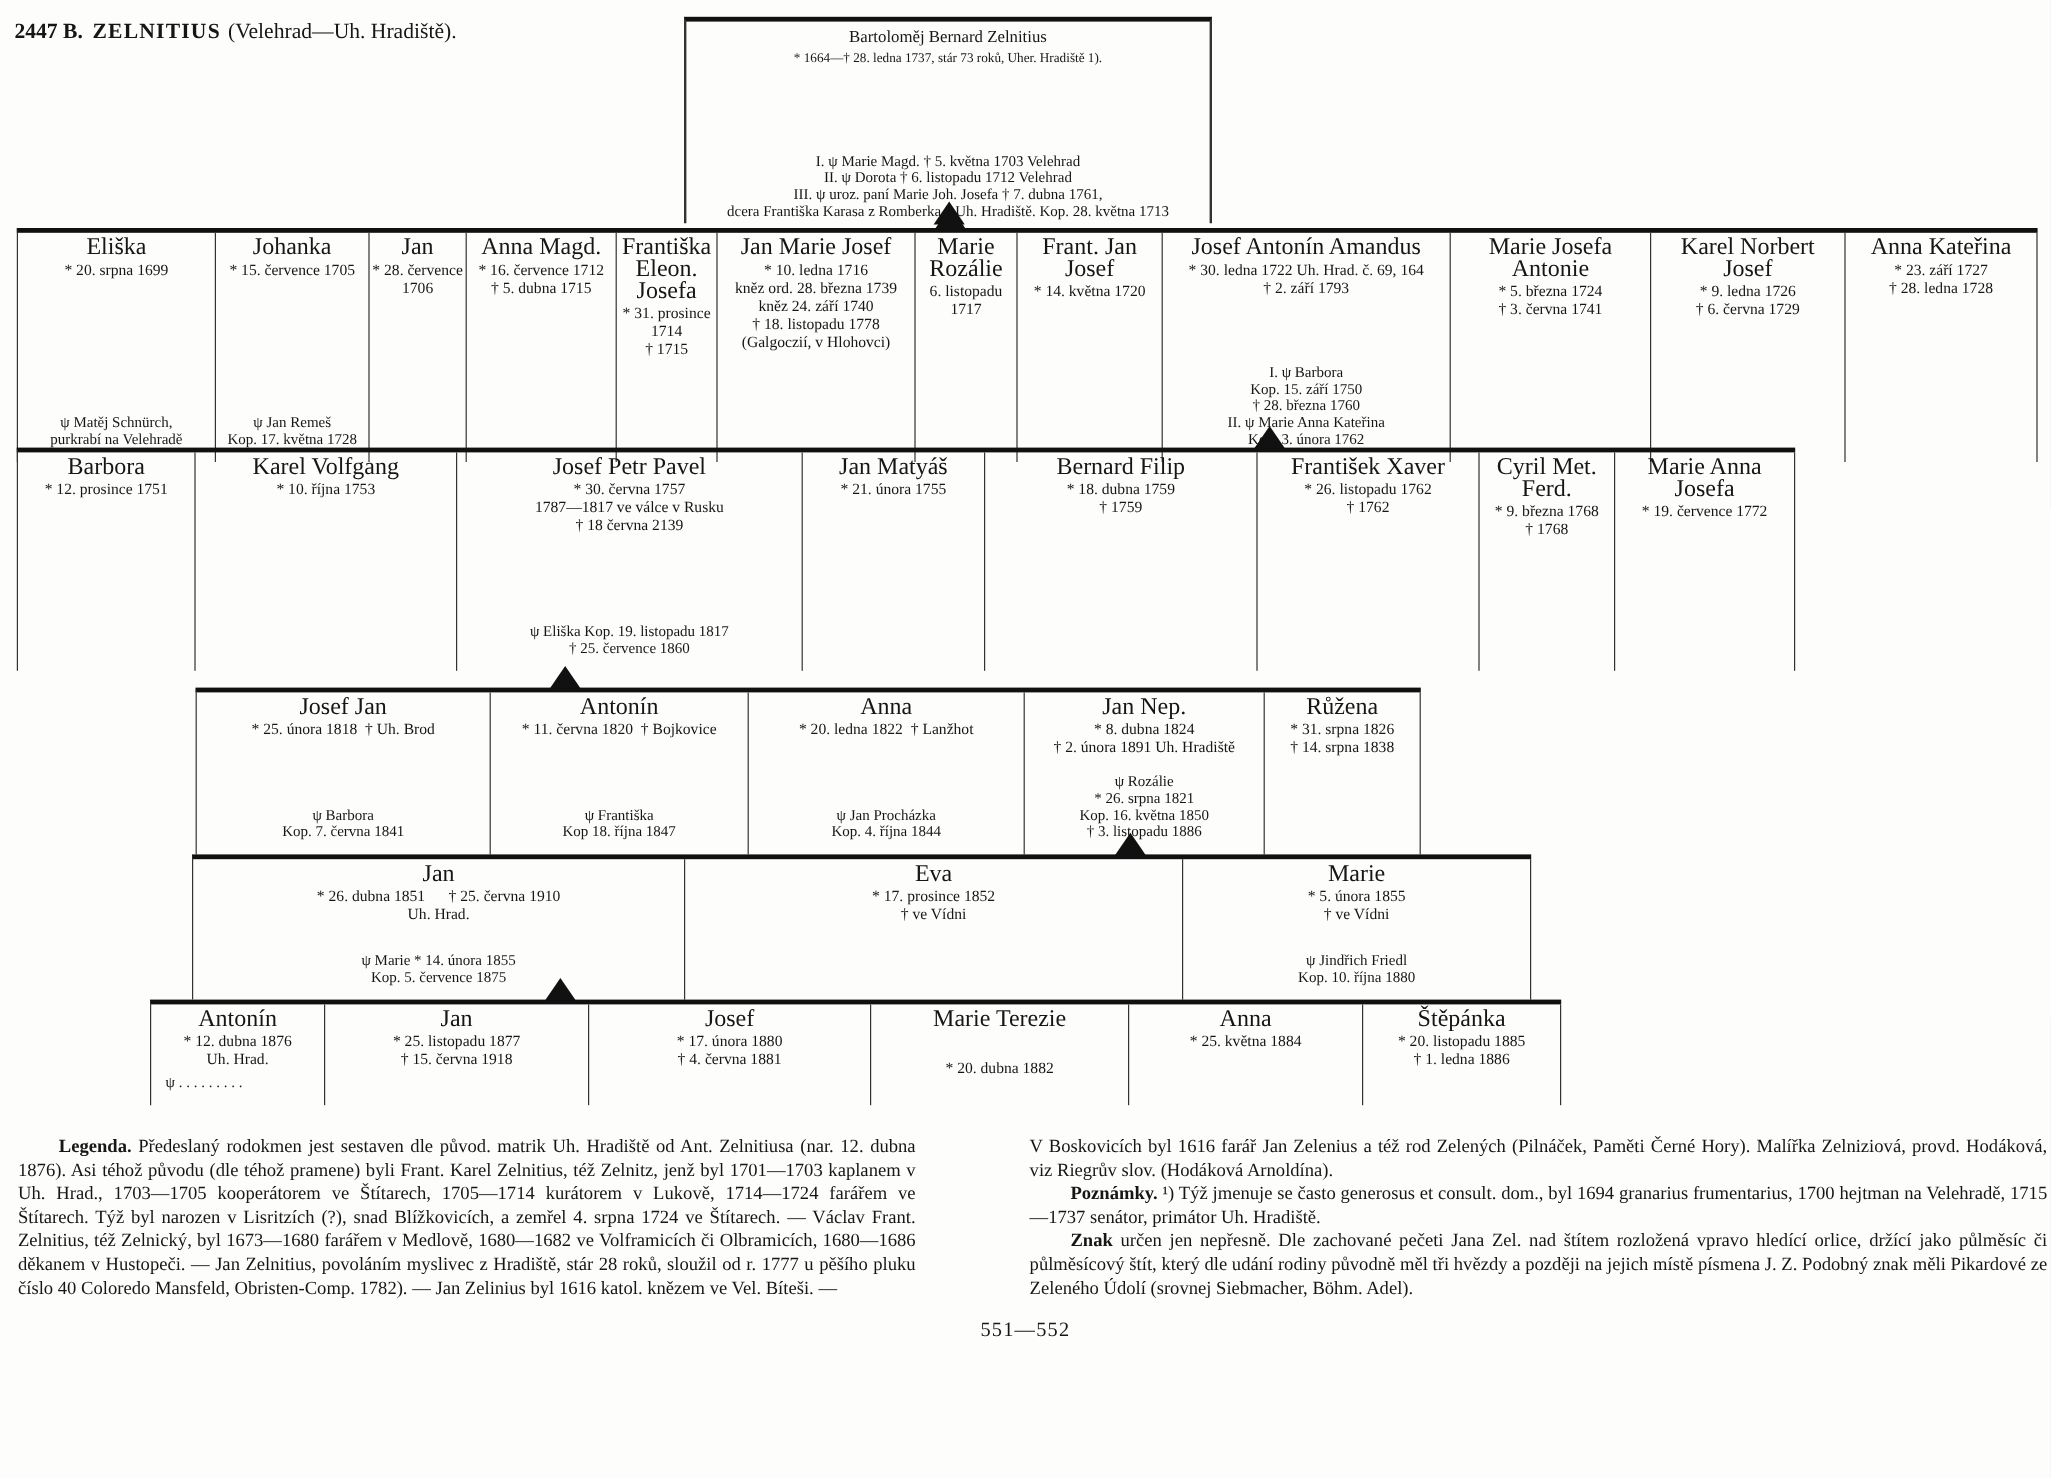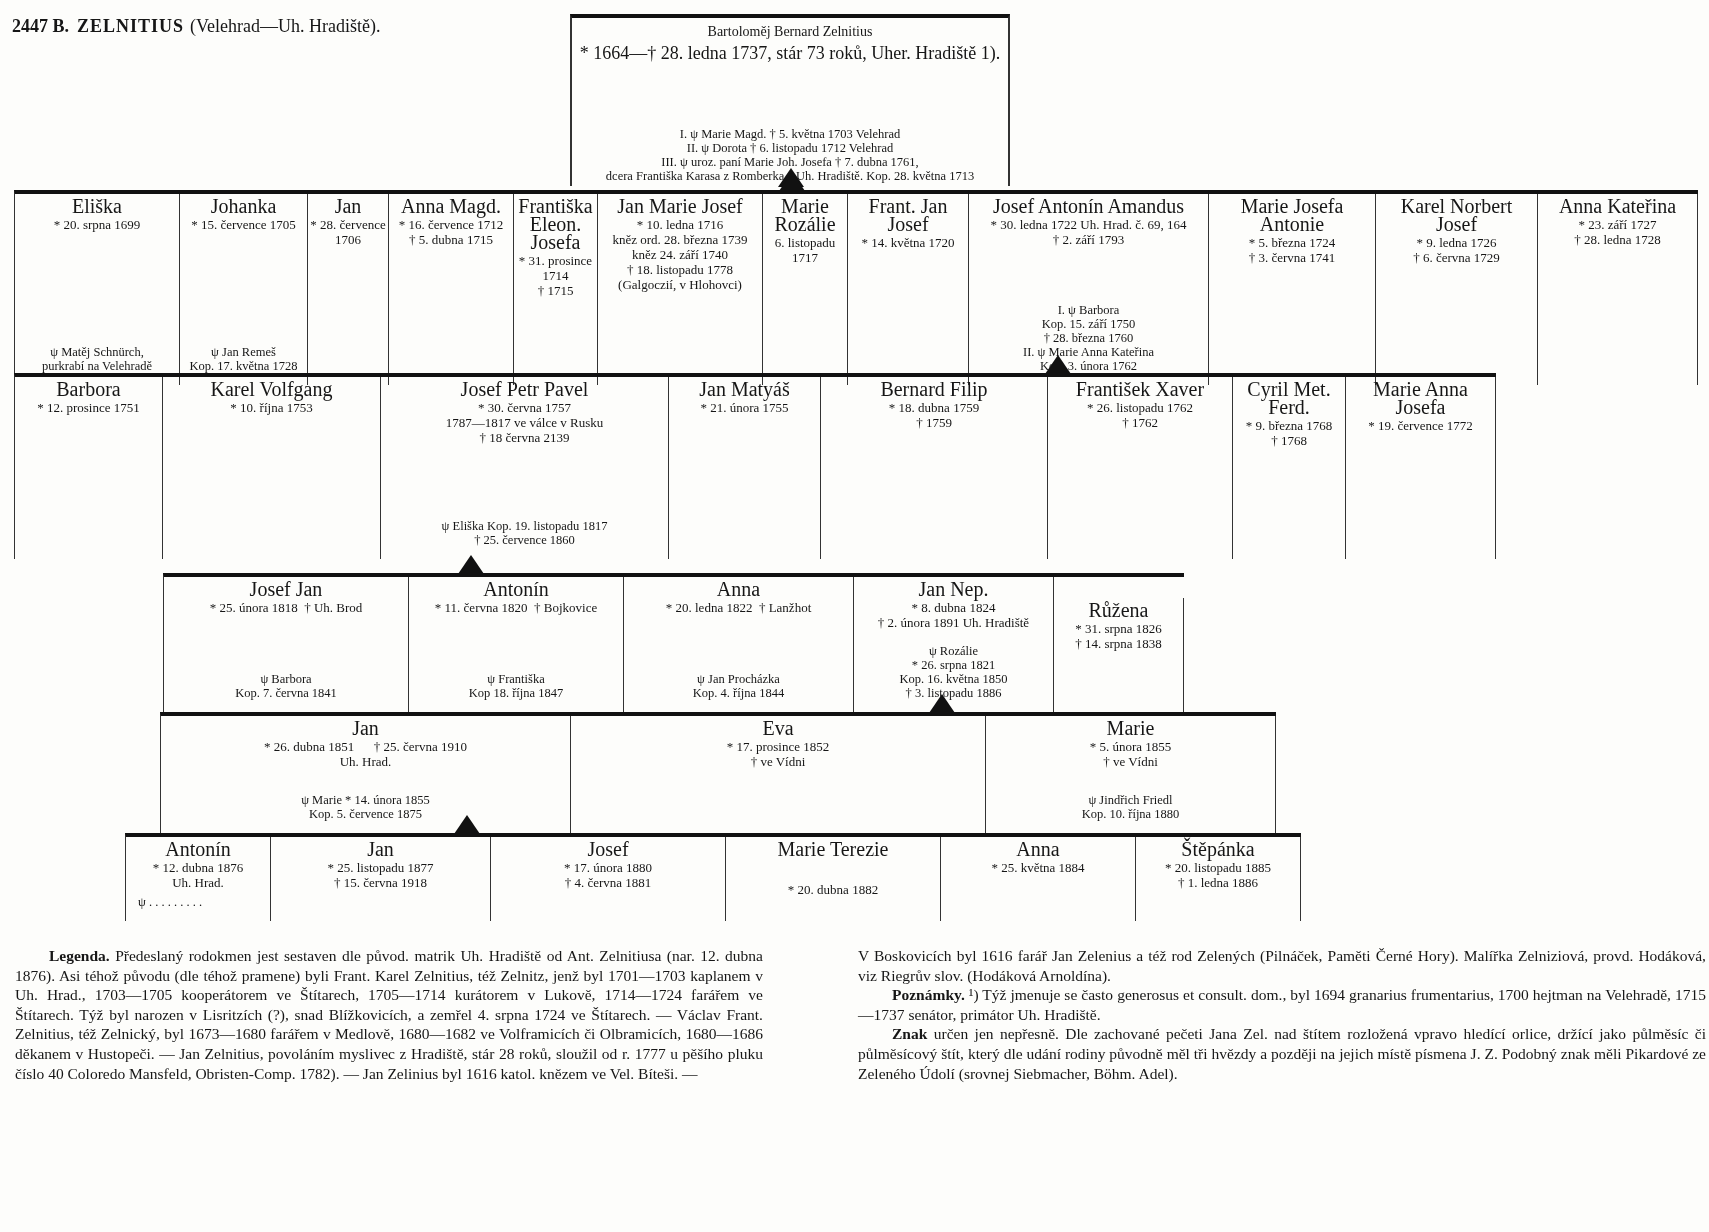--- a/index.html
+++ b/index.html
@@ -15,21 +15,21 @@
   #heading .fam { letter-spacing:1px; margin-left:8px; }
   #heading .loc { margin-left:6px; }
 
   
   #root-box {
     position:absolute; left:570px; top:14px; width:440px; height:172px;
     border-top:4px solid #111; border-left:2px solid #333; border-right:2px solid #333;
     box-sizing:border-box; text-align:center; display:flex; flex-direction:column;
   }
   #root-box .r-name { font-size:14px; margin-top:6px; }
-  #root-box .r-dates { font-size:18px; margin-top:3px; }
+  #root-box .r-dates { font-size:11px; margin-top:3px; }
   #root-box .r-marr { margin-top:auto; font-size:13px; line-height:14.5px; padding-bottom:3px; }
 
   
   .gen-row {
     position:absolute; display:flex; align-items:stretch;
     border-top:4px solid #111; border-left:1px solid #333; box-sizing:content-box;
   }
   .cell {
     box-sizing:border-box; border-right:1px solid #333;
     display:flex; flex-direction:column; text-align:center;
@@ -233,21 +233,21 @@
           <div class="p-name">Jan Nep.</div>
           <div class="dline">* 8. dubna 1824</div>
           <div class="dline">† 2. února 1891 Uh. Hradiště</div>
           <div class="p-marr">
             <div class="mline">ψ Rozálie</div>
             <div class="mline">* 26. srpna 1821</div>
             <div class="mline">Kop. 16. května 1850</div>
             <div class="mline">† 3. listopadu 1886</div>
           </div>
         </div>
-        <div class="cell" style="width: 130px; margin-top: 21px;">
+        <div class="cell" style="width: 130px;">
           <div class="p-name">Růžena</div>
           <div class="dline">* 31. srpna 1826</div>
           <div class="dline">† 14. srpna 1838</div>
         </div>
       </div>
       <div class="gen-row" style="left: 160px; top: 712px; height: 117px;">
         <div class="tri" style="left: 768px;"></div>
         <div class="cell" style="width: 410px;">
           <div class="p-name">Jan</div>
           <div class="dline">* 26. dubna 1851&nbsp;&nbsp;&nbsp;&nbsp;&nbsp;&nbsp;† 25. června 1910</div>
@@ -310,13 +310,14 @@
 
   <div id="legend-left" class="legend-col">
       <p class="legend-par indent"><b>Legenda. </b>Předeslaný rodokmen jest sestaven dle původ. matrik Uh. Hradiště od Ant. Zelnitiusa (nar. 12. dubna 1876). Asi téhož původu (dle téhož pramene) byli Frant. Karel Zelnitius, též Zelnitz, jenž byl 1701—1703 kaplanem v Uh. Hrad., 1703—1705 kooperátorem ve Štítarech, 1705—1714 kurátorem v Lukově, 1714—1724 farářem ve Štítarech. Týž byl narozen v Lisritzích (?), snad Blížkovicích, a zemřel 4. srpna 1724 ve Štítarech. — Václav Frant. Zelnitius, též Zelnický, byl 1673—1680 farářem v Medlově, 1680—1682 ve Volframicích či Olbramicích, 1680—1686 děkanem v Hustopeči. — Jan Zelnitius, povoláním myslivec z Hradiště, stár 28 roků, sloužil od r. 1777 u pěšího pluku číslo 40 Coloredo Mansfeld, Obristen-Comp. 1782). — Jan Zelinius byl 1616 katol. knězem ve Vel. Bíteši. —</p>
     </div>
   <div id="legend-right" class="legend-col">
       <p class="legend-par">V Boskovicích byl 1616 farář Jan Zelenius a též rod Zelených (Pilnáček, Paměti Černé Hory). Malířka Zelniziová, provd. Hodáková, viz Riegrův slov. (Hodáková Arnoldína).</p>
       <p class="legend-par indent"><b>Poznámky. </b>¹) Týž jmenuje se často generosus et consult. dom., byl 1694 granarius frumentarius, 1700 hejtman na Velehradě, 1715—1737 senátor, primátor Uh. Hradiště.</p>
       <p class="legend-par indent"><b>Znak </b>určen jen nepřesně. Dle zachované pečeti Jana Zel. nad štítem rozložená vpravo hledící orlice, držící jako půlměsíc či půlměsícový štít, který dle udání rodiny původně měl tři hvězdy a později na jejich místě písmena J. Z. Podobný znak měli Pikardové ze Zeleného Údolí (srovnej Siebmacher, Böhm. Adel).</p>
     </div>
 
+  <div id="page-num">551—552</div>
 </div>
 
 </body></html>

